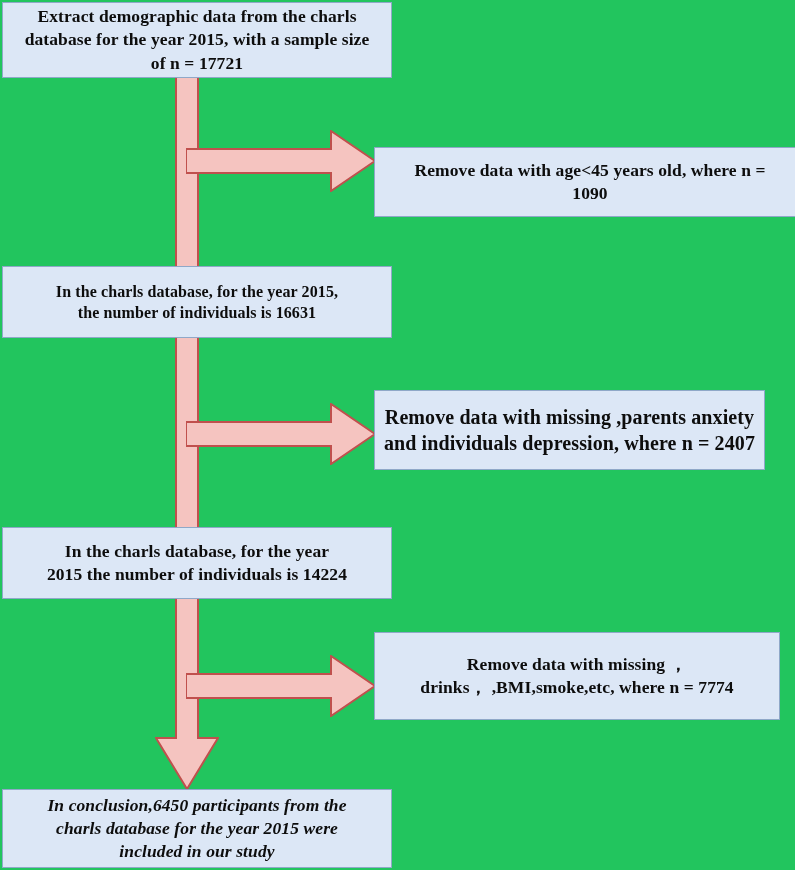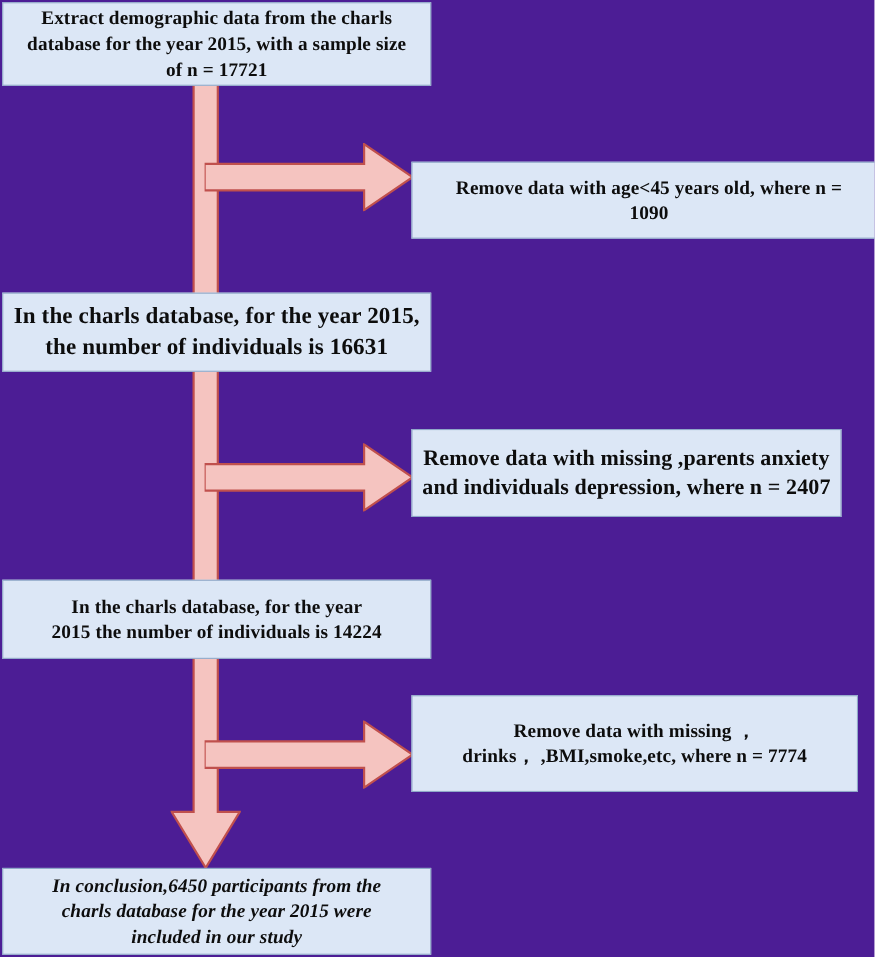--- a/index.html
+++ b/index.html
@@ -10,21 +10,21 @@
   body {
     width: 795px;
     height: 870px;
     font-family: "Liberation Serif", "DejaVu Serif", serif;
     overflow: hidden;
   }
   #stage {
     position: relative;
     width: 795px;
     height: 870px;
-    background: #4c1d95;
+    background: #22c55e;
   }
   .box {
     position: absolute;
     box-sizing: border-box;
     background: #dce7f6;
     border: 1px solid #8fa8c8;
     display: flex;
     align-items: center;
     justify-content: center;
     text-align: center;
@@ -33,21 +33,21 @@
     line-height: 1.32;
     letter-spacing: 0.1px;
     padding: 2px 6px;
   }
   .box span {
     display: block;
     width: 100%;
   }
   
   #box-extract    { left: 2px;   top: 2px;   width: 390px; height: 76px;  font-size: 17.5px; }
-  #box-stage1     { left: 2px;   top: 266px; width: 390px; height: 72px;  font-size: 21px; }
+  #box-stage1     { left: 2px;   top: 266px; width: 390px; height: 72px;  font-size: 16px; }
   #box-stage2     { left: 2px;   top: 527px; width: 390px; height: 72px;  font-size: 17.5px; }
   #box-conclusion { left: 2px;   top: 789px; width: 390px; height: 79px;  font-size: 17.5px; font-style: italic; }
   
   #box-excl1 { left: 374px; top: 122px; width: 432px; height: 70px;  font-size: 17.5px; margin-top: 25px; }
   #box-excl2 { left: 374px; top: 390px; width: 391px; height: 80px;  font-size: 20px; }
   #box-excl3 { left: 374px; top: 632px; width: 406px; height: 88px;  font-size: 17.5px; }
 
   
   .arrow {
     position: absolute;

